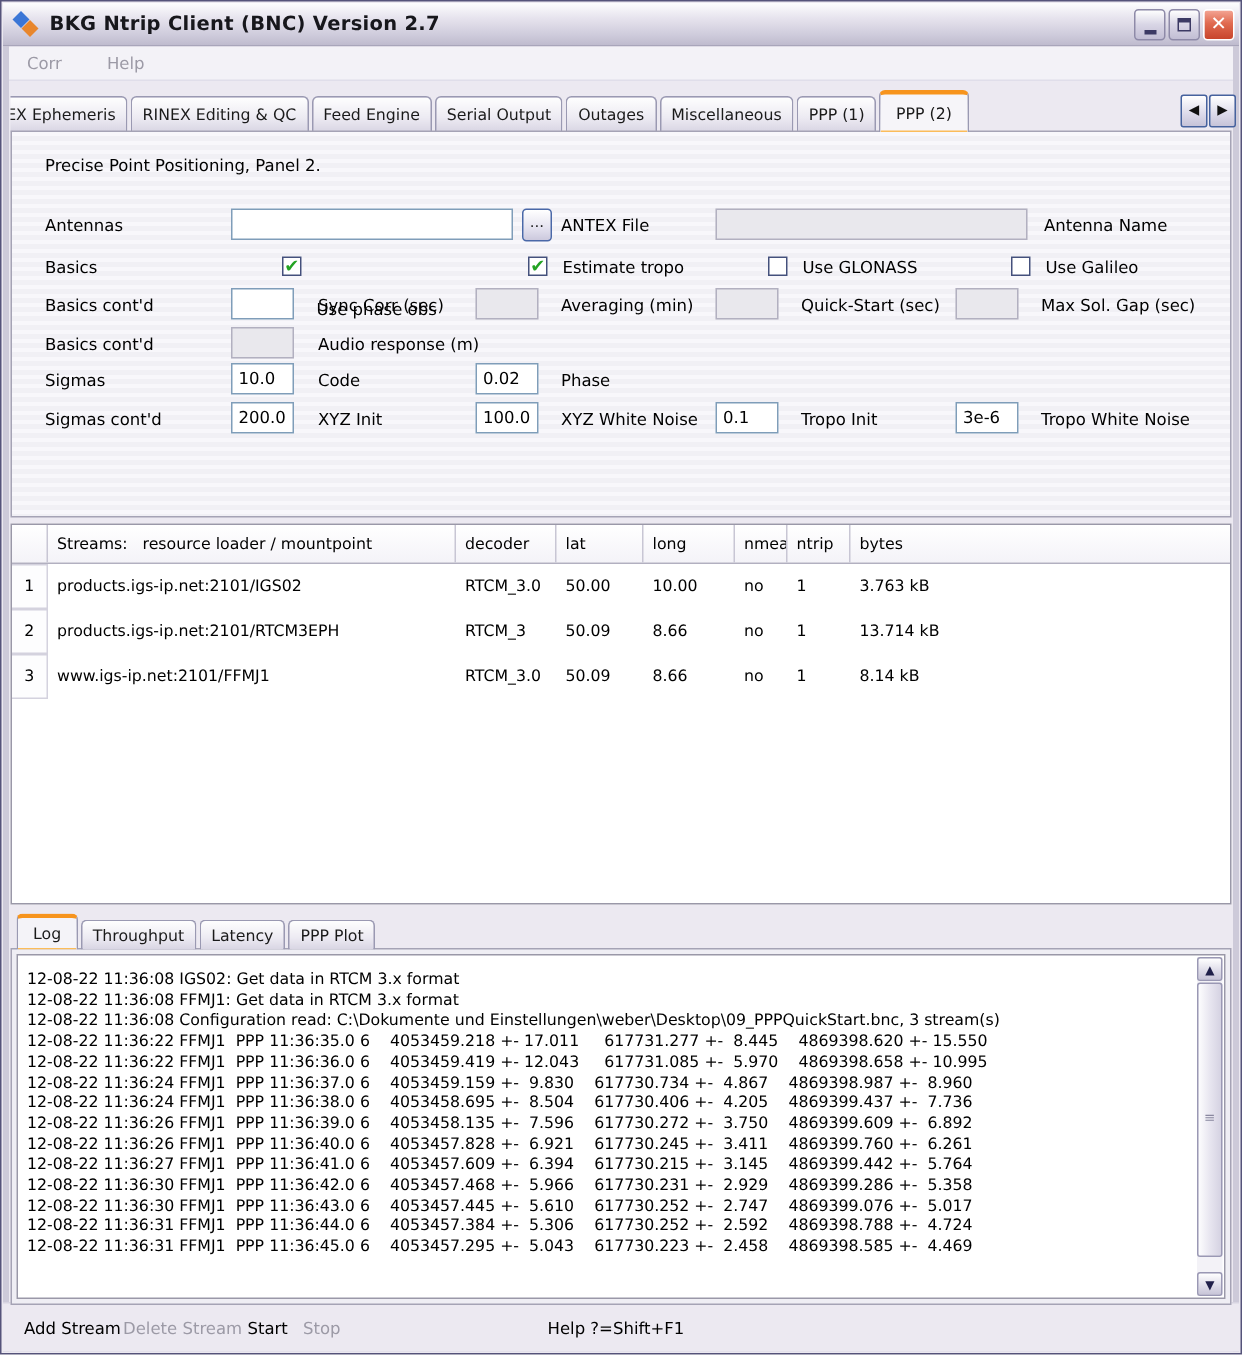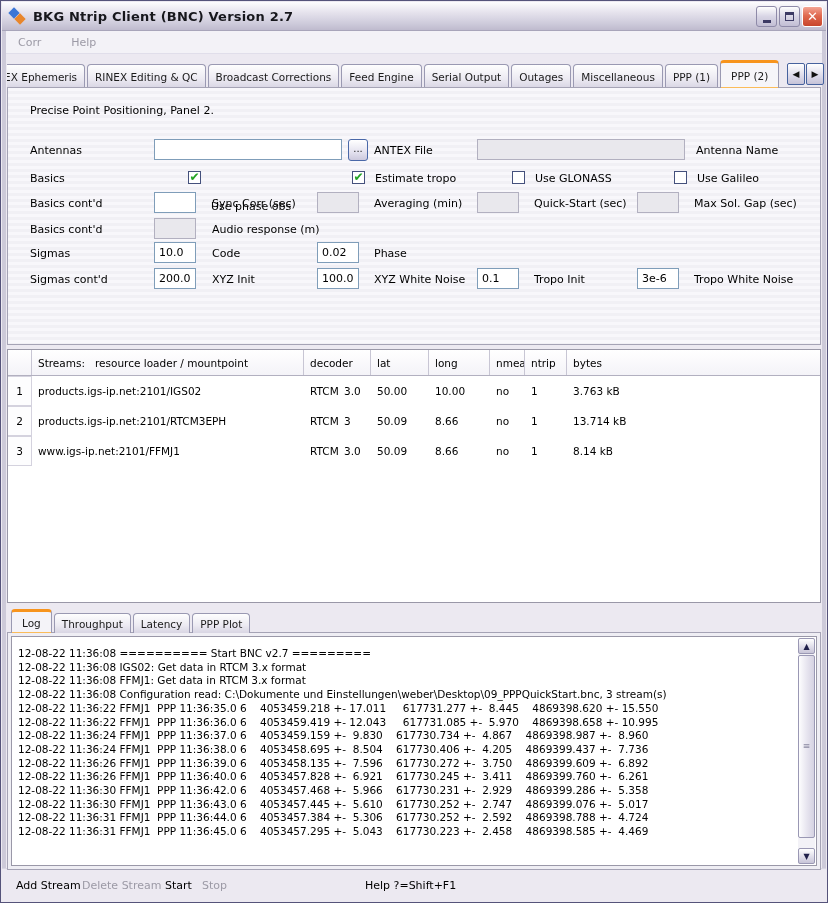--- a/index.html
+++ b/index.html
@@ -196,21 +196,20 @@
   <div class="frame bot"></div>
 
   <div class="menubar">
     <span class="menu-item">Corr</span>
     <span class="menu-item">Help</span>
   </div>
 
   <div class="tabbar">
     <div class="tab first">IEX Ephemeris</div>
     <div class="tab">RINEX Editing &amp; QC</div>
-    <div class="tab">Broadcast Corrections</div>
     <div class="tab">Feed Engine</div>
     <div class="tab">Serial Output</div>
     <div class="tab">Outages</div>
     <div class="tab">Miscellaneous</div>
     <div class="tab">PPP (1)</div>
     <div class="tab active">PPP (2)</div>
   </div>
   <div class="tab-scroll">
     <div class="sbtn">
         <span>◀</span>
@@ -321,30 +320,30 @@
   <div class="logtabs">
     <div class="tab active">Log</div>
     <div class="tab">Throughput</div>
     <div class="tab">Latency</div>
     <div class="tab">PPP Plot</div>
   </div>
 
   <div class="log-pane">
     <div class="log-box">
       <div class="log-lines">
-        <div class="log-line">12-08-22 11:36:08 ========== Start BNC v2.7 =========</div>
         <div class="log-line">12-08-22 11:36:08 IGS02: Get data in RTCM 3.x format</div>
         <div class="log-line">12-08-22 11:36:08 FFMJ1: Get data in RTCM 3.x format</div>
         <div class="log-line">12-08-22 11:36:08 Configuration read: C:\Dokumente und Einstellungen\weber\Desktop\09_PPPQuickStart.bnc, 3 stream(s)</div>
         <div class="log-line">12-08-22 11:36:22 FFMJ1  PPP 11:36:35.0 6    4053459.218 +- 17.011     617731.277 +-  8.445    4869398.620 +- 15.550</div>
         <div class="log-line">12-08-22 11:36:22 FFMJ1  PPP 11:36:36.0 6    4053459.419 +- 12.043     617731.085 +-  5.970    4869398.658 +- 10.995</div>
         <div class="log-line">12-08-22 11:36:24 FFMJ1  PPP 11:36:37.0 6    4053459.159 +-  9.830    617730.734 +-  4.867    4869398.987 +-  8.960</div>
         <div class="log-line">12-08-22 11:36:24 FFMJ1  PPP 11:36:38.0 6    4053458.695 +-  8.504    617730.406 +-  4.205    4869399.437 +-  7.736</div>
         <div class="log-line">12-08-22 11:36:26 FFMJ1  PPP 11:36:39.0 6    4053458.135 +-  7.596    617730.272 +-  3.750    4869399.609 +-  6.892</div>
         <div class="log-line">12-08-22 11:36:26 FFMJ1  PPP 11:36:40.0 6    4053457.828 +-  6.921    617730.245 +-  3.411    4869399.760 +-  6.261</div>
+        <div class="log-line">12-08-22 11:36:27 FFMJ1  PPP 11:36:41.0 6    4053457.609 +-  6.394    617730.215 +-  3.145    4869399.442 +-  5.764</div>
         <div class="log-line">12-08-22 11:36:30 FFMJ1  PPP 11:36:42.0 6    4053457.468 +-  5.966    617730.231 +-  2.929    4869399.286 +-  5.358</div>
         <div class="log-line">12-08-22 11:36:30 FFMJ1  PPP 11:36:43.0 6    4053457.445 +-  5.610    617730.252 +-  2.747    4869399.076 +-  5.017</div>
         <div class="log-line">12-08-22 11:36:31 FFMJ1  PPP 11:36:44.0 6    4053457.384 +-  5.306    617730.252 +-  2.592    4869398.788 +-  4.724</div>
         <div class="log-line">12-08-22 11:36:31 FFMJ1  PPP 11:36:45.0 6    4053457.295 +-  5.043    617730.223 +-  2.458    4869398.585 +-  4.469</div>
       </div>
       <div class="sb">
         <div class="arrow up">
             <span>▲</span>
           </div>
         <div class="thumb">

